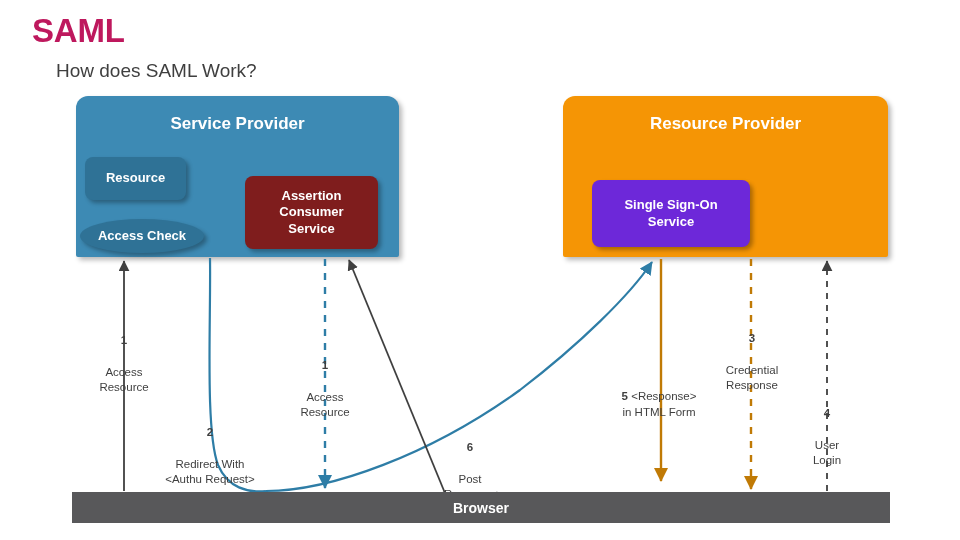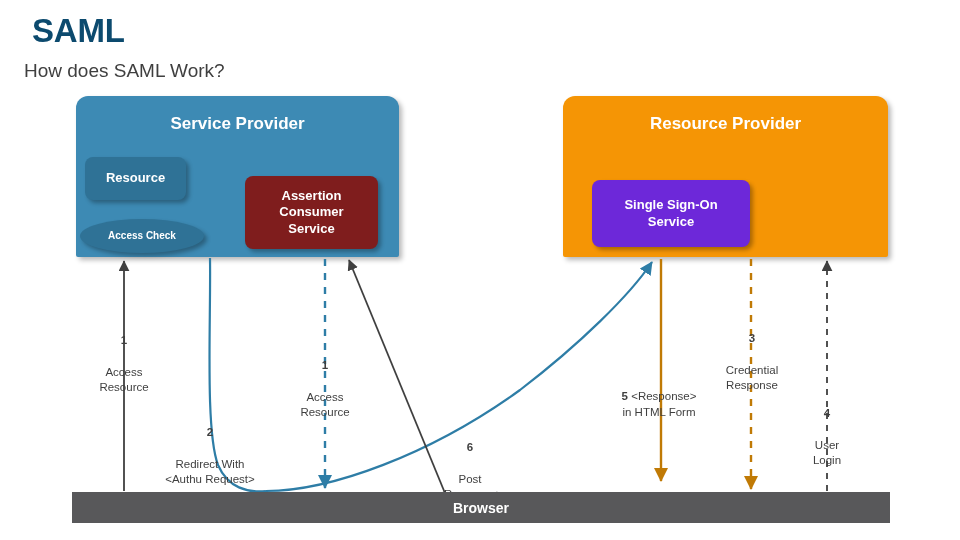--- a/index.html
+++ b/index.html
@@ -24,26 +24,26 @@
   }
 
   
   .page-title {
     position: absolute;
     left: 32px;
     top: 14px;
     font-size: 33px;
     font-weight: bold;
     letter-spacing: -0.2px;
-    color: #0c4a6e;
+    color: #be185d;
     line-height: 1.05;
   }
   .page-subtitle {
     position: absolute;
-    left: 24px;
+    left: 56px;
     top: 60px;
     font-size: 19px;
     font-weight: normal;
     color: #3f3f3f;
   }
 
   
   .panel {
     position: absolute;
     border-radius: 12px 12px 2px 2px;
@@ -99,21 +99,21 @@
     box-shadow: 3px 3px 4px rgba(0,0,0,0.3);
   }
   .node-access-check {
     left: 80px;
     top: 219px;
     width: 124px;
     height: 34px;
     background: #2f7296;
     border-radius: 50%;
     box-shadow: 3px 3px 4px rgba(0,0,0,0.3);
-    font-size: 10px;
+    font-size: 13px;
     text-align: center;
   }
   .node-acs {
     left: 245px;
     top: 176px;
     width: 133px;
     height: 73px;
     background: #7f1d1d;
     border-radius: 8px;
     box-shadow: 3px 3px 4px rgba(0,0,0,0.3);

